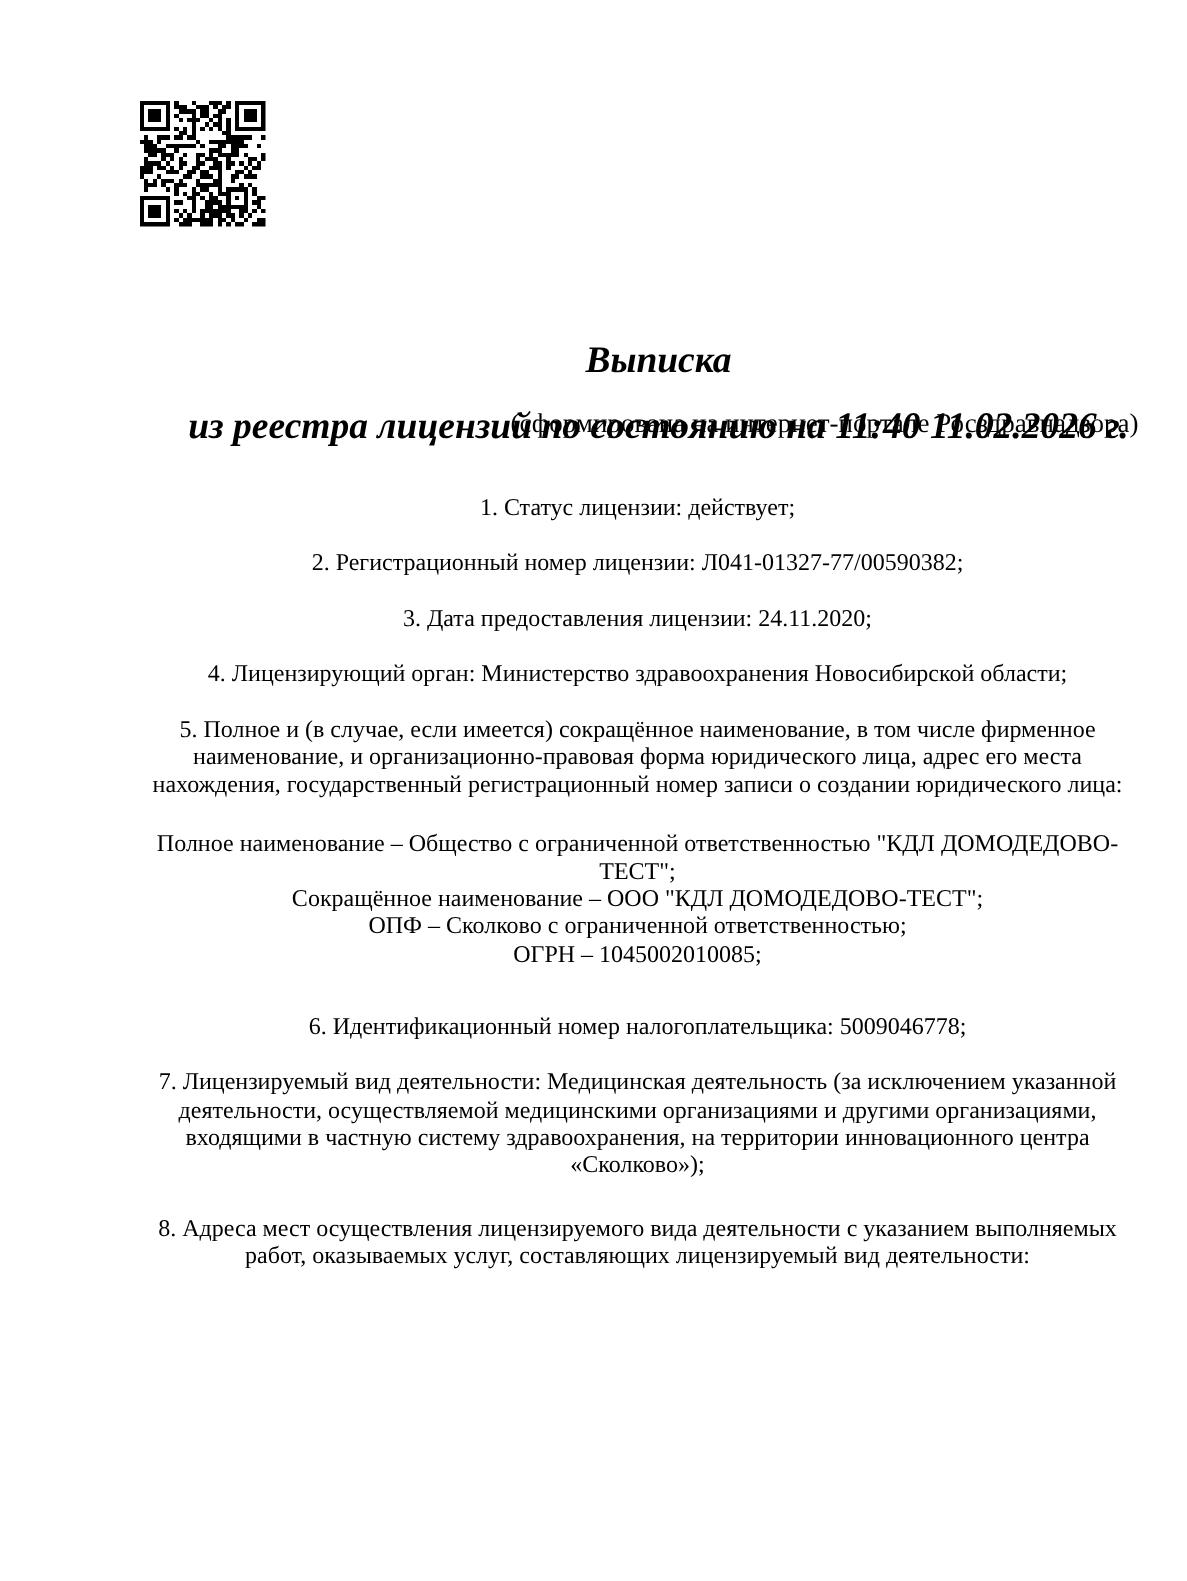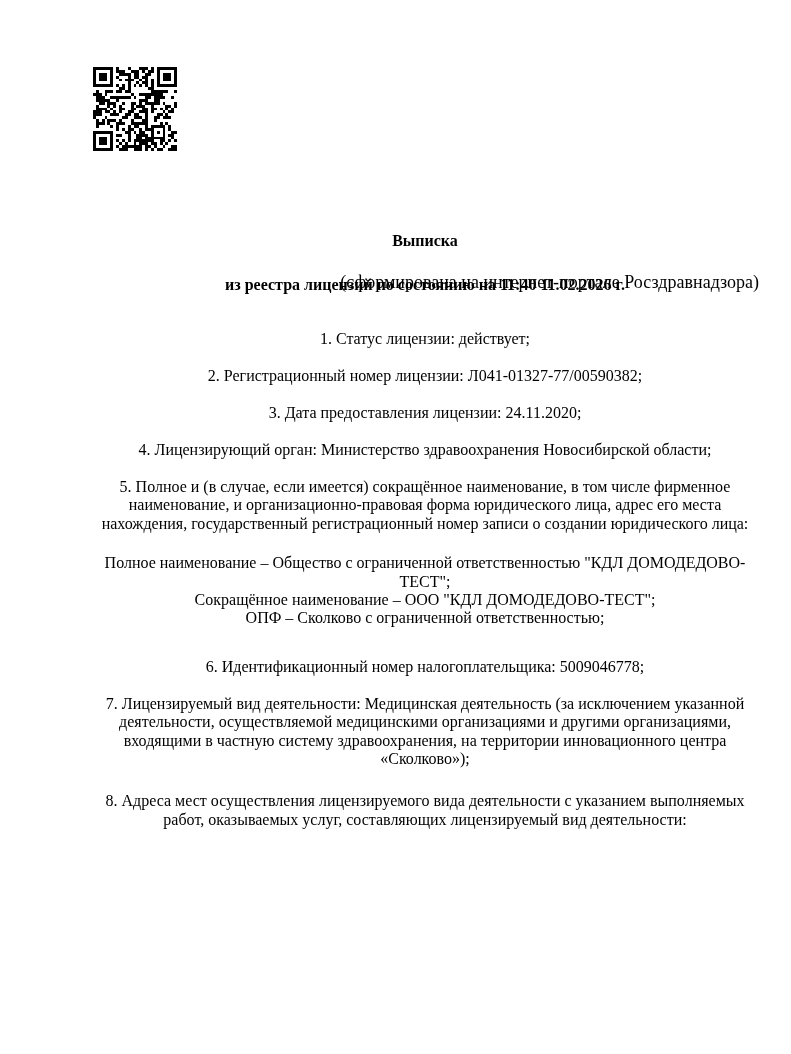--- a/index.html
+++ b/index.html
@@ -10,26 +10,27 @@
     font-family: "Liberation Serif", serif;
     color: #000000;
     overflow: hidden;
   }
   .qr {
     position: absolute; left: 93px; top: 67px;
     width: 84px; height: 84px;
   }
   .qr svg { display: block; width: 84px; height: 84px; }
   .title-block {
-    position: absolute; left: 91px; top: 208px; width: 668px;
+    position: absolute; left: 105px; top: 208px; width: 668px;
     text-align: center;
     font-weight: bold;
-    font-size: 16px;
+    font-size: 25px;
     line-height: 22px;
     white-space: pre-line;
+    font-style: italic;
   }
   .note {
     position: absolute; left: 91px; top: 274px; width: 668px;
     text-align: right;
     font-size: 18px;
     line-height: 16px;
   }
   .content {
     position: absolute; left: 91px; top: 330px; width: 668px;
     font-size: 16px;
@@ -487,17 +488,18 @@
 <div class="content">
   <p id="p1">1. Статус лицензии: действует;</p>
   <p id="p2">2. Регистрационный номер лицензии: Л041-01327-77/00590382;</p>
   <p id="p3">3. Дата предоставления лицензии: 24.11.2020;</p>
   <p id="p4">4. Лицензирующий орган: Министерство здравоохранения Новосибирской области;</p>
   <p id="p5">5. Полное и (в случае, если имеется) сокращённое наименование, в том числе фирменное наименование, и организационно-правовая форма юридического лица, адрес его места нахождения, государственный регистрационный номер записи о создании юридического лица:</p>
   <div class="org-block">
     <div>Полное наименование – Общество с ограниченной ответственностью "КДЛ ДОМОДЕДОВО-ТЕСТ";</div>
     <div>Сокращённое наименование – ООО "КДЛ ДОМОДЕДОВО-ТЕСТ";</div>
     <div>ОПФ – Сколково с ограниченной ответственностью;</div>
+    <div>ОГРН – 1045002010085;</div>
   </div>
   <p id="p6">6. Идентификационный номер налогоплательщика: 5009046778;</p>
   <p id="p7">7. Лицензируемый вид деятельности: Медицинская деятельность (за исключением указанной деятельности, осуществляемой медицинскими организациями и другими организациями, входящими в частную систему здравоохранения, на территории инновационного центра «Сколково»);</p>
   <p id="p8">8. Адреса мест осуществления лицензируемого вида деятельности с указанием выполняемых работ, оказываемых услуг, составляющих лицензируемый вид деятельности:</p>
 </div>
 
 </body></html>

